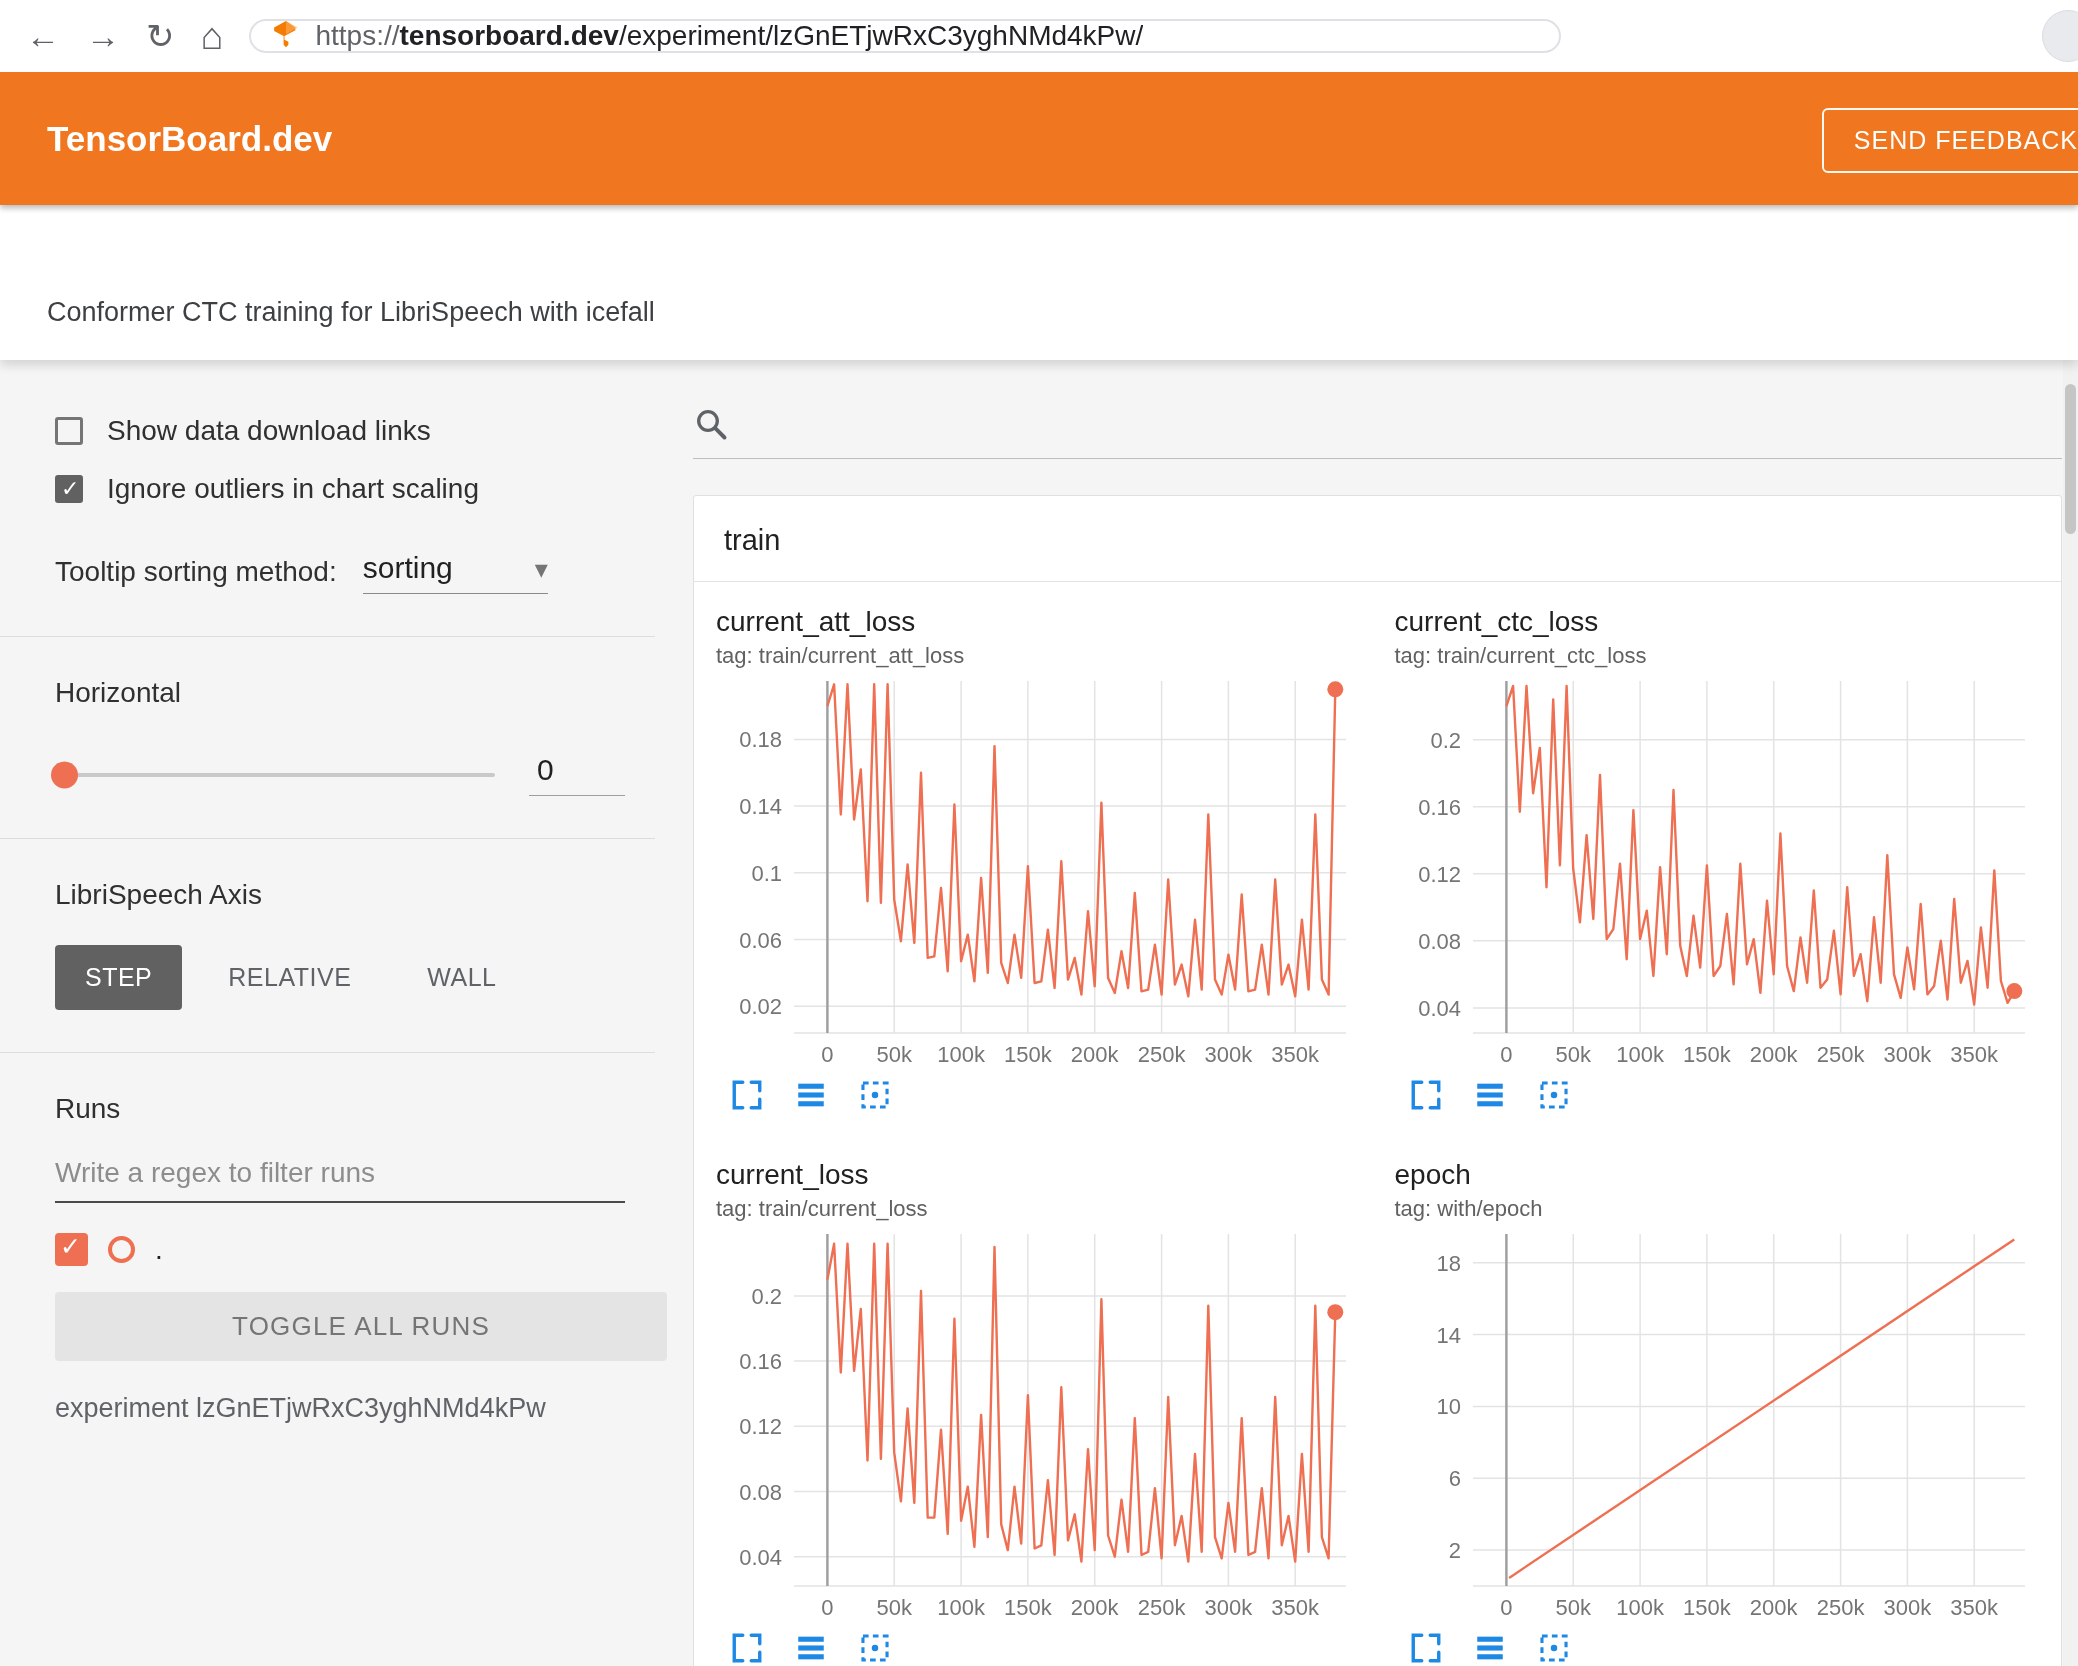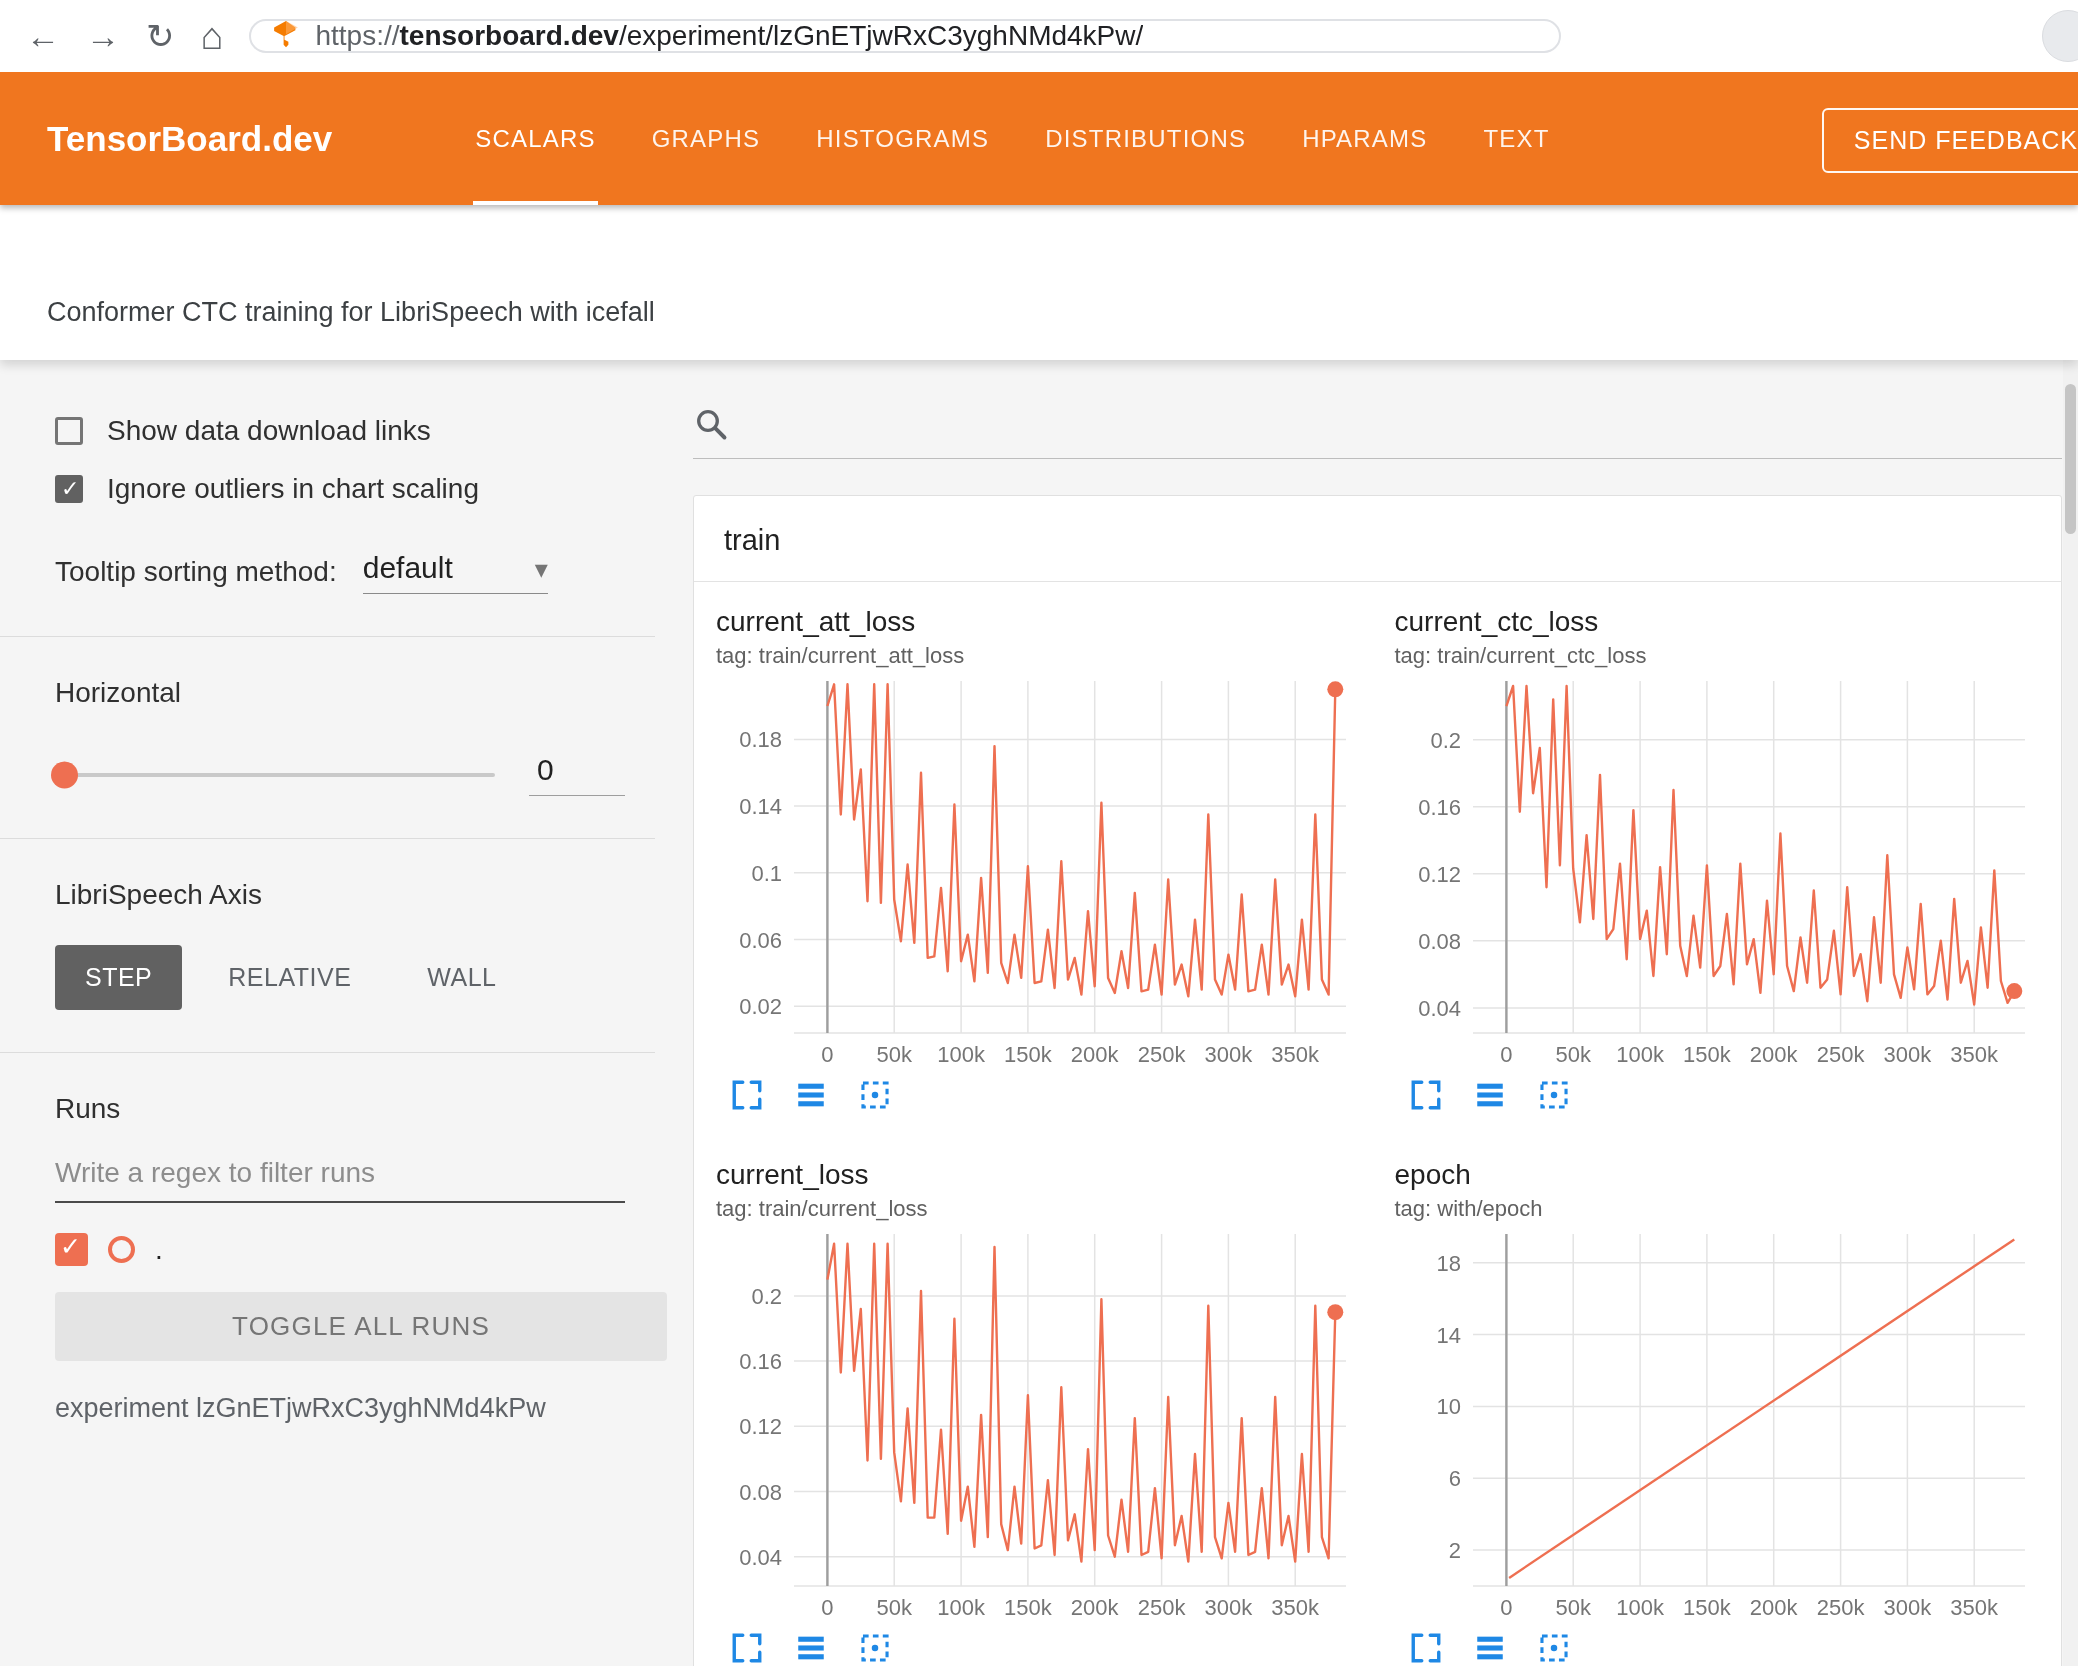--- a/index.html
+++ b/index.html
@@ -176,28 +176,20 @@
             <path fill="#ffb066" d="M12 1.5v10.6l9.5-5.4z" opacity="0.55"></path>
           </svg>
       </span>
       <span class="url-text"><span class="url-scheme">https://</span><span class="url-domain">tensorboard.dev</span><span class="url-path">/experiment/lzGnETjwRxC3yghNMd4kPw/</span></span>
     </div>
     <div class="browser-avatar"></div>
   </div>
 
   <div class="tb-header">
     <div class="brand">TensorBoard.dev</div>
-    <nav class="tabs">
-      <div class="tab active">SCALARS</div>
-      <div class="tab">GRAPHS</div>
-      <div class="tab">HISTOGRAMS</div>
-      <div class="tab">DISTRIBUTIONS</div>
-      <div class="tab">HPARAMS</div>
-      <div class="tab">TEXT</div>
-    </nav>
     <button class="feedback-btn">SEND FEEDBACK</button>
   </div>
 
   <div class="title-band">
     <div class="exp-title">Conformer CTC training for LibriSpeech with icefall</div>
   </div>
 
   <div class="content">
 
     <aside class="sidebar">
@@ -206,21 +198,21 @@
         <span class="check-label">Show data download links</span>
       </div>
       <div class="check-row">
         <span class="checkbox checked"></span>
         <span class="check-label">Ignore outliers in chart scaling</span>
       </div>
 
       <div class="tooltip-row">
         <span class="tooltip-label">Tooltip sorting method:</span>
         <div class="dropdown">
-          <span class="dropdown-value">default</span>
+          <span class="dropdown-value">sorting</span>
           <span class="dropdown-caret"></span>
         </div>
       </div>
 
       <hr class="divider">
 
       <div class="section-heading">Horizontal</div>
       <div class="slider-row">
         <div class="slider-track">
           <div class="slider-thumb"></div>

